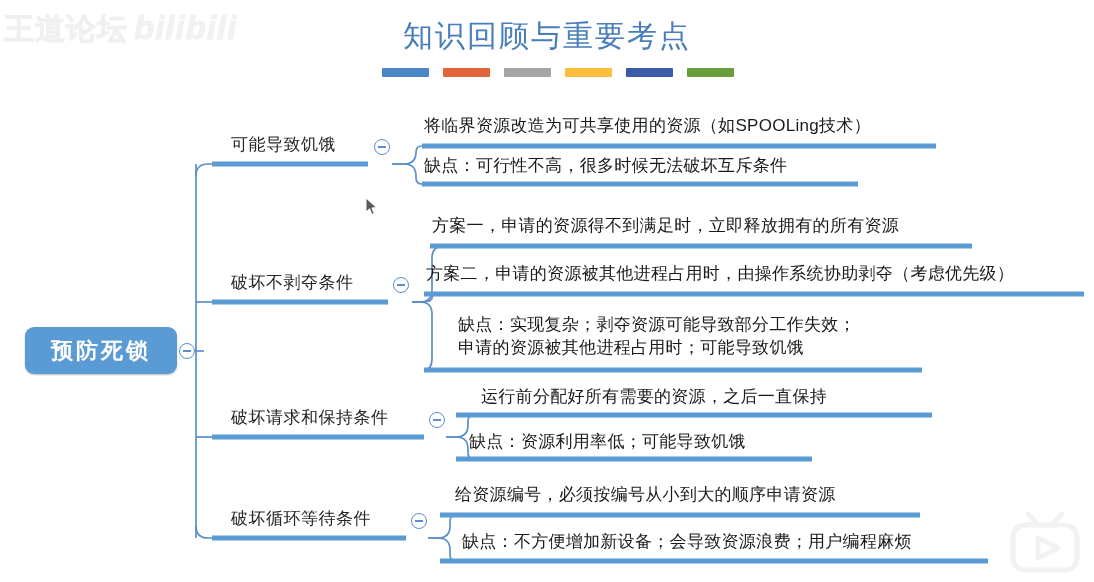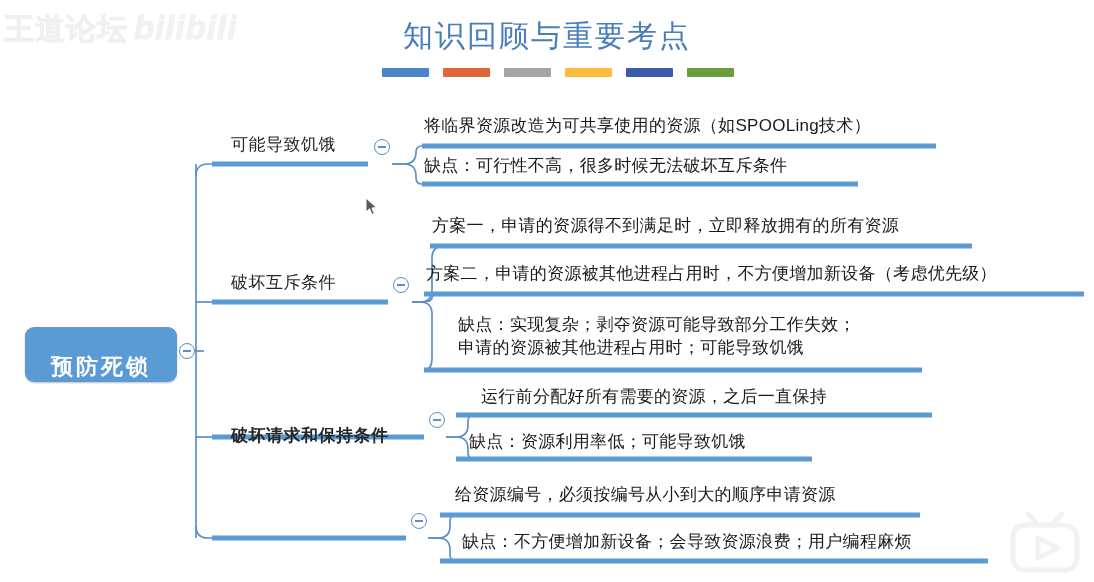--- a/index.html
+++ b/index.html
@@ -36,25 +36,25 @@
     position:absolute;top:68px;left:382px;width:352px;height:9px;
     display:flex;gap:14px;
   }
   .barrow .seg{flex:1;height:9px;border-radius:1px;}
 
   
   svg.links{position:absolute;left:0;top:0;width:1094px;height:582px;
     pointer-events:none;}
 
   .root-node{
-    position:absolute;left:25px;top:327px;width:152px;height:55px;
+    position:absolute;left:25px;top:327px;width:152px;height:47px;
     background:#5b9bd5;border-radius:9px;
     box-shadow:0 1px 2px rgba(0,0,0,.25);
     color:#ffffff;font-size:22px;font-weight:bold;letter-spacing:3px;
-    display:flex;align-items:flex-end;justify-content:center;
+    display:flex;align-items:center;justify-content:center;
   }
 
   .toggle{
     position:absolute;width:16px;height:16px;border-radius:50%;
     border:1.3px solid #5b8fc9;background:#ffffff;box-sizing:border-box;
   }
   .toggle::before{
     content:"";position:absolute;left:3px;top:6.3px;width:8px;height:1.4px;
     background:#5b8fc9;
   }
@@ -167,33 +167,34 @@
   </svg>
 
   <div class="root-node">
     <span>预防死锁</span>
   </div>
   <div class="toggle" style="left:179px;top:343px;"></div>
 
   <div class="l2" style="left:231px;top:133px;">可能导致饥饿</div>
   <div class="toggle" style="left:374px;top:139px;"></div>
 
-  <div class="l2" style="left:231px;top:271px;">破坏互斥条件</div>
+  <div class="l2" style="left:231px;top:271px;">破坏不剥夺条件</div>
   <div class="toggle" style="left:393px;top:277px;"></div>
 
-  <div class="l2" style="left:231px;top:424px;font-weight:bold;">破坏请求和保持条件</div>
+  <div class="l2" style="left:231px;top:406px;">破坏请求和保持条件</div>
   <div class="toggle" style="left:429px;top:412px;"></div>
 
+  <div class="l2" style="left:231px;top:507px;">破坏循环等待条件</div>
   <div class="toggle" style="left:411px;top:513px;"></div>
 
   <div class="leaf" style="left:424px;top:114px;">将临界资源改造为可共享使用的资源（如SPOOLing技术）</div>
   <div class="leaf" style="left:424px;top:154px;text-align:center;">缺点：可行性不高，很多时候无法破坏互斥条件</div>
 
   <div class="leaf" style="left:432px;top:214px;">方案一，申请的资源得不到满足时，立即释放拥有的所有资源</div>
-  <div class="leaf" style="left:426px;top:262px;">方案二，申请的资源被其他进程占用时，不方便增加新设备（考虑优先级）</div>
+  <div class="leaf" style="left:426px;top:262px;">方案二，申请的资源被其他进程占用时，由操作系统协助剥夺（考虑优先级）</div>
   <div class="leaf two" style="left:458px;top:313px;width:500px;">
     <div>缺点：实现复杂；剥夺资源可能导致部分工作失效；</div>
     <div>申请的资源被其他进程占用时；可能导致饥饿</div>
   </div>
 
   <div class="leaf" style="left:481px;top:385px;">运行前分配好所有需要的资源，之后一直保持</div>
   <div class="leaf" style="left:469px;top:430px;font-family:Liberation Serif, serif;">缺点：资源利用率低；可能导致饥饿</div>
 
   <div class="leaf" style="left:455px;top:483px;text-align:center;">给资源编号，必须按编号从小到大的顺序申请资源</div>
   <div class="leaf" style="left:462px;top:530px;">缺点：不方便增加新设备；会导致资源浪费；用户编程麻烦</div>

